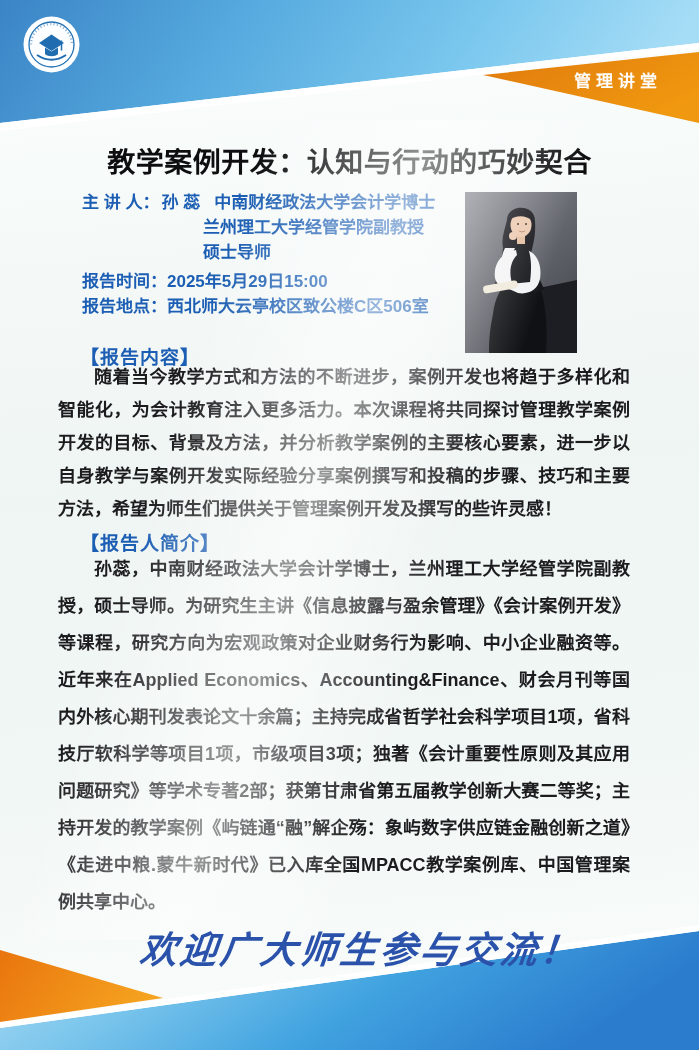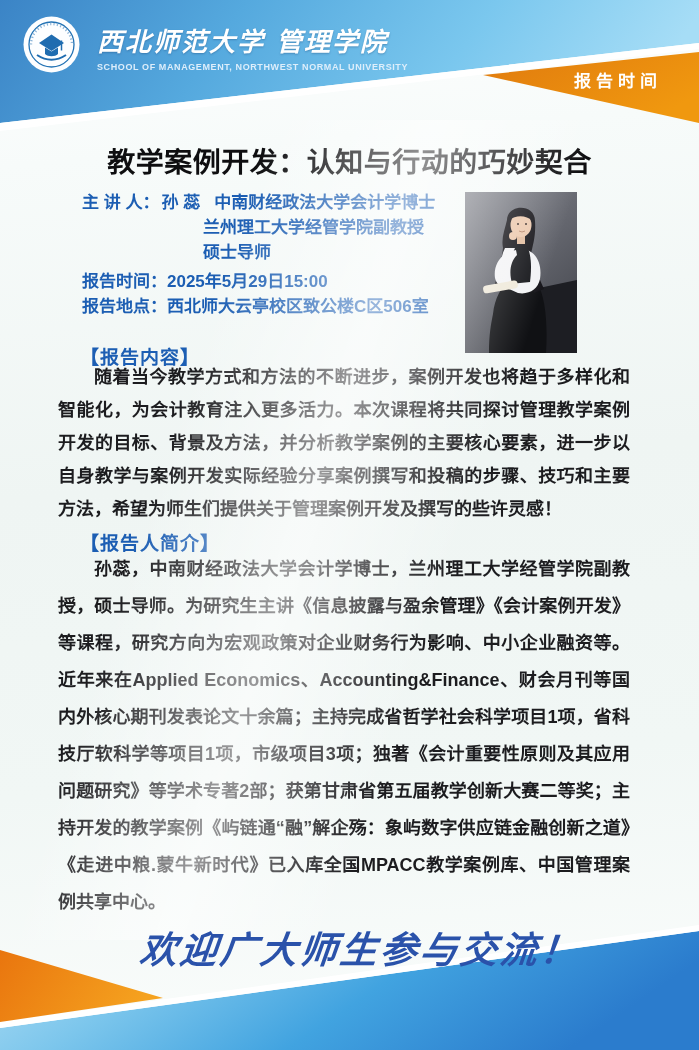--- a/index.html
+++ b/index.html
@@ -85,26 +85,22 @@
       <circle cx="28.5" cy="28.5" r="28" fill="#fdfeff"></circle>
       <circle cx="28.5" cy="28.5" r="22.5" fill="none" stroke="#2272b4" stroke-width="1.3"></circle>
       <path d="M8,28.5 A20.5,20.5 0 0 1 49,28.5" fill="none" stroke="#8fb6d8" stroke-width="2.4" stroke-dasharray="1.2,2.2"></path>
       <path d="M16,27 L28.5,18.5 L41,27 L28.5,35 Z" fill="#1f6cb0"></path>
       <path d="M22,31.5 L22,38 C25,41 32,41 35,38 L35,31.5 L28.5,35.5 Z" fill="#1f6cb0"></path>
       <line x1="38.5" y1="24.5" x2="38.5" y2="34.5" stroke="#1f6cb0" stroke-width="1.5"></line>
       <path d="M14,39 Q28.5,48.5 43,39" fill="none" stroke="#1f6cb0" stroke-width="2"></path>
     </svg>
   </div>
 
-  <div class="uni">
-    <div class="uni-cn">西北师范大学 管理学院</div>
-    <div class="uni-en">SCHOOL OF MANAGEMENT, NORTHWEST NORMAL UNIVERSITY</div>
-  </div>
 
-  <div class="badge">报告时间</div>
+  <div class="badge">管理讲堂</div>
 
   <h1 class="title">教学案例开发：认知与行动的巧妙契合</h1>
 
   <div class="info">
     <div class="row">
       <span>主 讲 人：</span><span class="name">孙 蕊</span><span>中南财经政法大学会计学博士</span>
     </div>
     <div class="row indent">兰州理工大学经管学院副教授</div>
     <div class="row indent">硕士导师</div>
     <div class="row gap">

